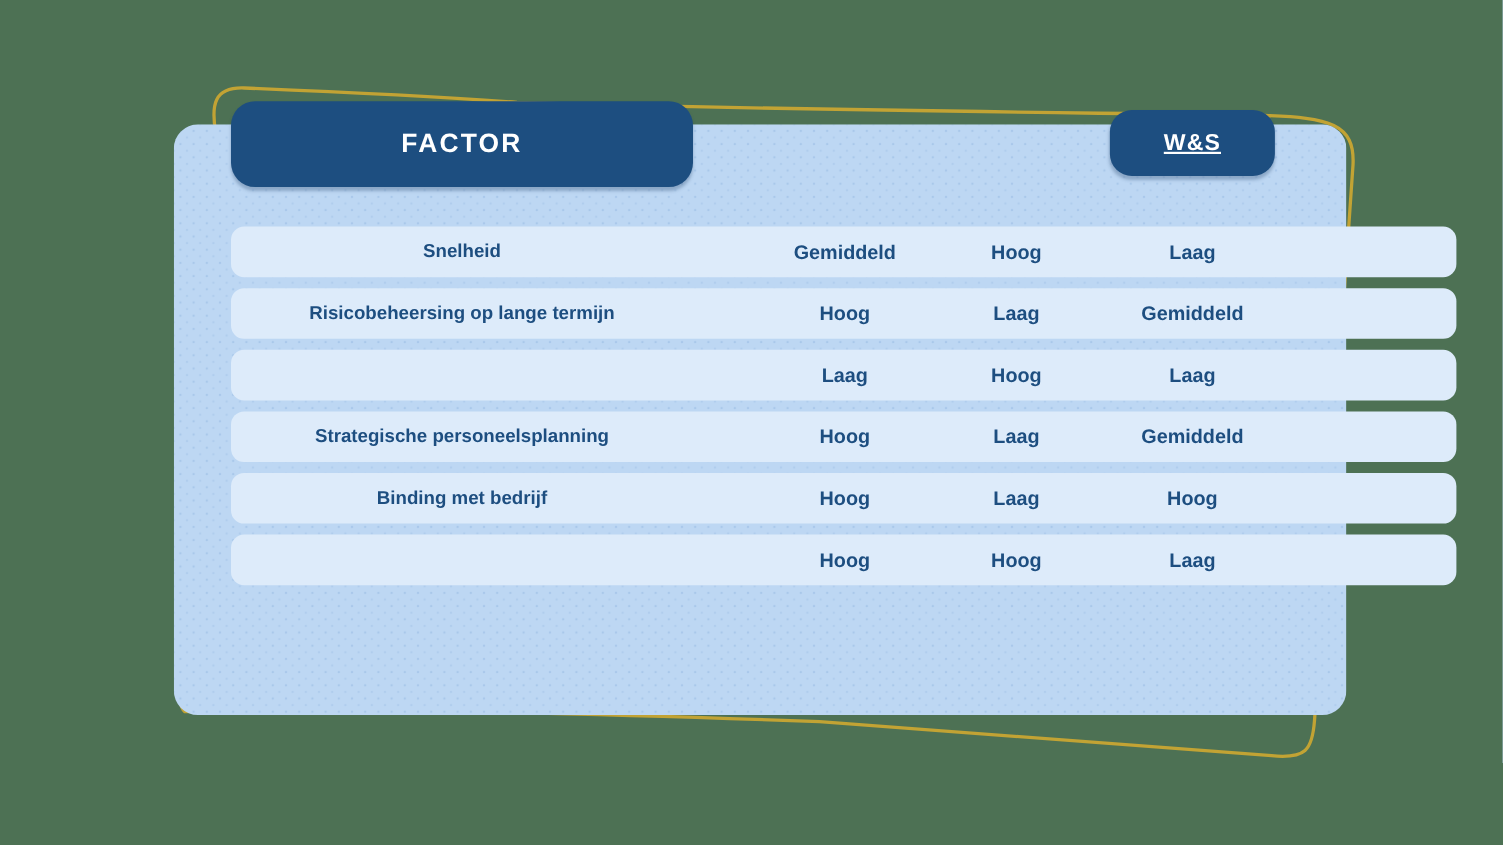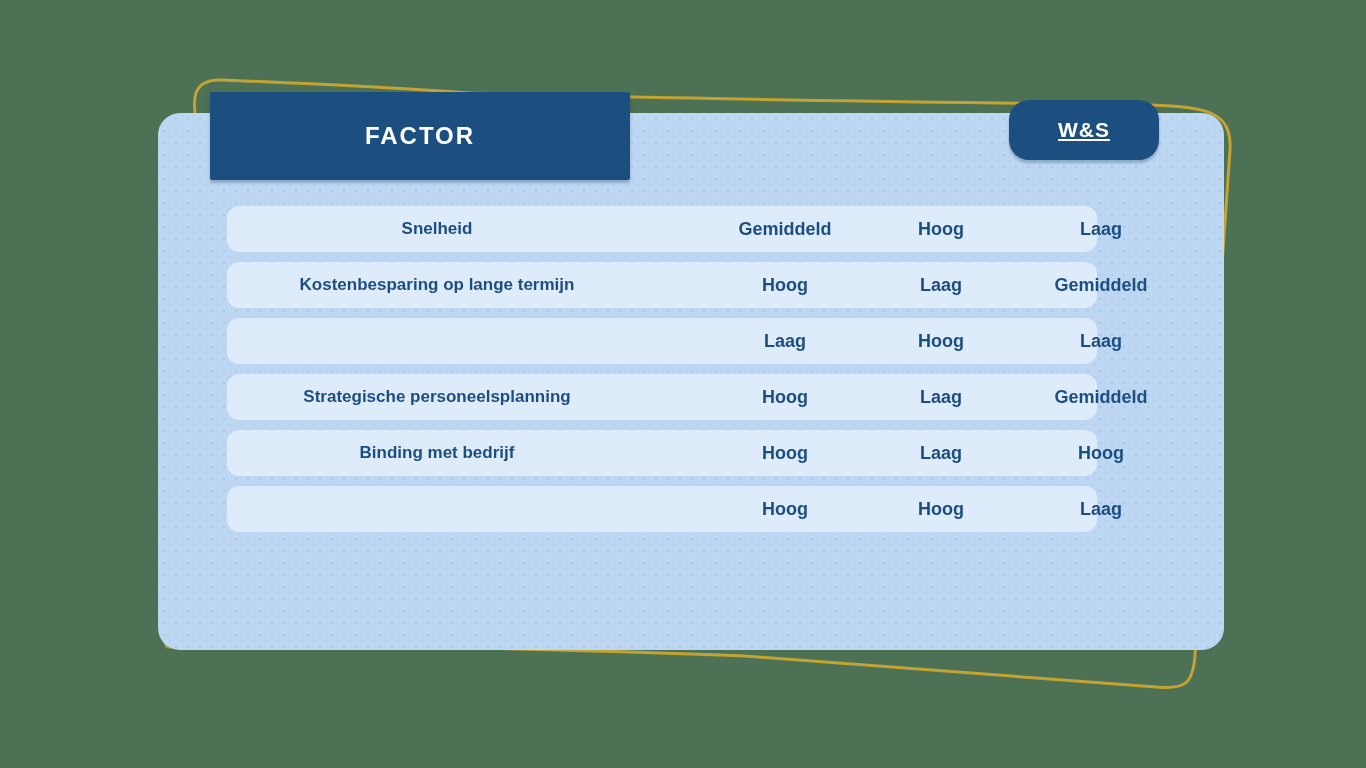--- a/index.html
+++ b/index.html
@@ -27,28 +27,28 @@
     background-position:0 0,6px 6px;
   }
 
   
   .pill{
     position:absolute;z-index:3;
     background:#1d4e80;color:#ffffff;font-weight:bold;
     display:flex;align-items:center;justify-content:center;
     box-shadow:0 3px 3px rgba(25,60,100,0.30);
   }
-  .pill-factor{left:210px;top:92px;width:420px;height:88px;border-radius:2px;font-size:24px;letter-spacing:2px;}
+  .pill-factor{left:210px;top:92px;width:420px;height:78px;border-radius:22px;font-size:24px;letter-spacing:2px;}
   .pill-rpo{left:693px;top:100px;width:150px;height:60px;border-radius:20px;font-size:21px;letter-spacing:1px;}
   .pill-det{left:851px;top:100px;width:148px;height:60px;border-radius:20px;font-size:19px;letter-spacing:0px;}
   .pill-ws{left:1009px;top:100px;width:150px;height:60px;border-radius:20px;font-size:21px;letter-spacing:1px;text-decoration:underline;}
 
   
   .row{
-    position:absolute;left:227px;width:870px;height:46px;
+    position:absolute;left:210px;width:1114px;height:46px;
     background:#ddebfa;border-radius:12px;z-index:3;
   }
   .cell{
     position:absolute;top:0;height:46px;
     display:flex;align-items:center;justify-content:center;
     color:#1d4e80;font-weight:bold;text-align:center;
   }
   .cell-factor{left:0;width:420px;font-size:17px;}
   .cell-rpo{left:483px;width:150px;font-size:18px;}
   .cell-det{left:639px;width:150px;font-size:18px;}
@@ -83,21 +83,21 @@
   </div>
 
   <div class="row dots" style="top:206px">
     <div class="cell cell-factor">Snelheid</div>
     <div class="cell cell-rpo">Gemiddeld</div>
     <div class="cell cell-det">Hoog</div>
     <div class="cell cell-ws">Laag</div>
   </div>
 
   <div class="row dots" style="top:262px">
-    <div class="cell cell-factor">Kostenbesparing op lange termijn</div>
+    <div class="cell cell-factor">Risicobeheersing op lange termijn</div>
     <div class="cell cell-rpo">Hoog</div>
     <div class="cell cell-det">Laag</div>
     <div class="cell cell-ws">Gemiddeld</div>
   </div>
 
   <div class="row dots" style="top:318px">
     <div class="cell cell-rpo">Laag</div>
     <div class="cell cell-det">Hoog</div>
     <div class="cell cell-ws">Laag</div>
   </div>

